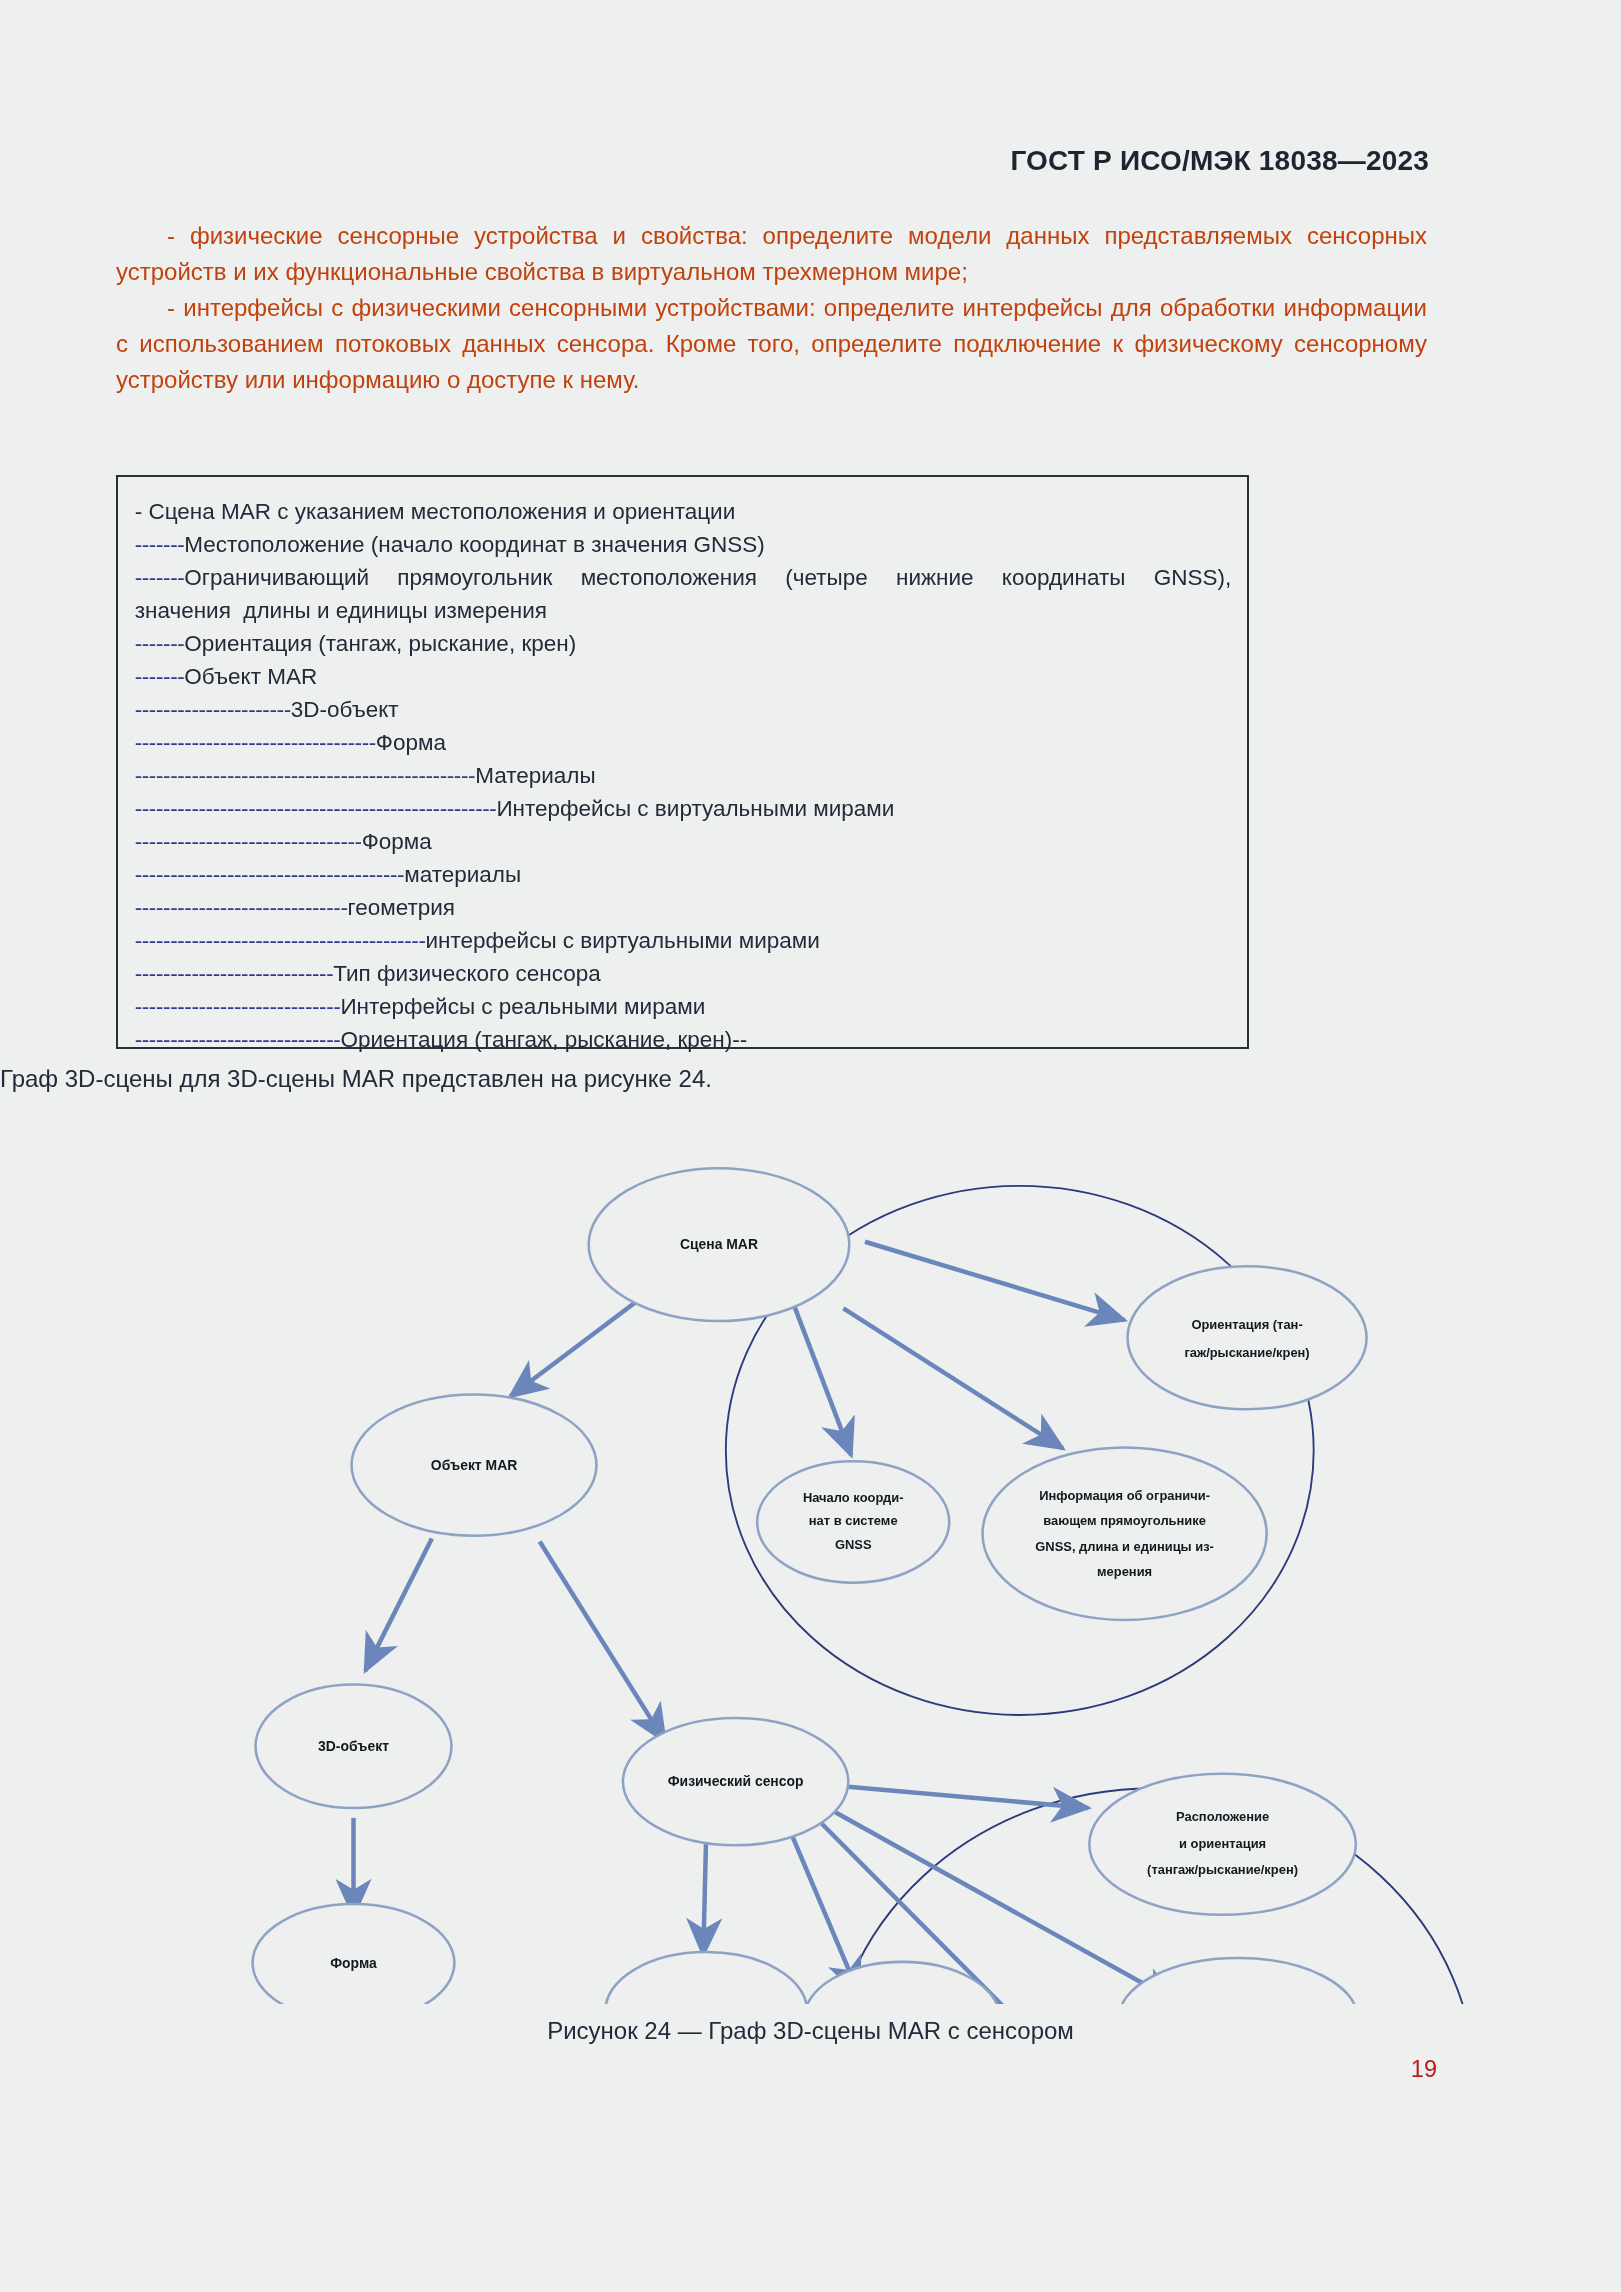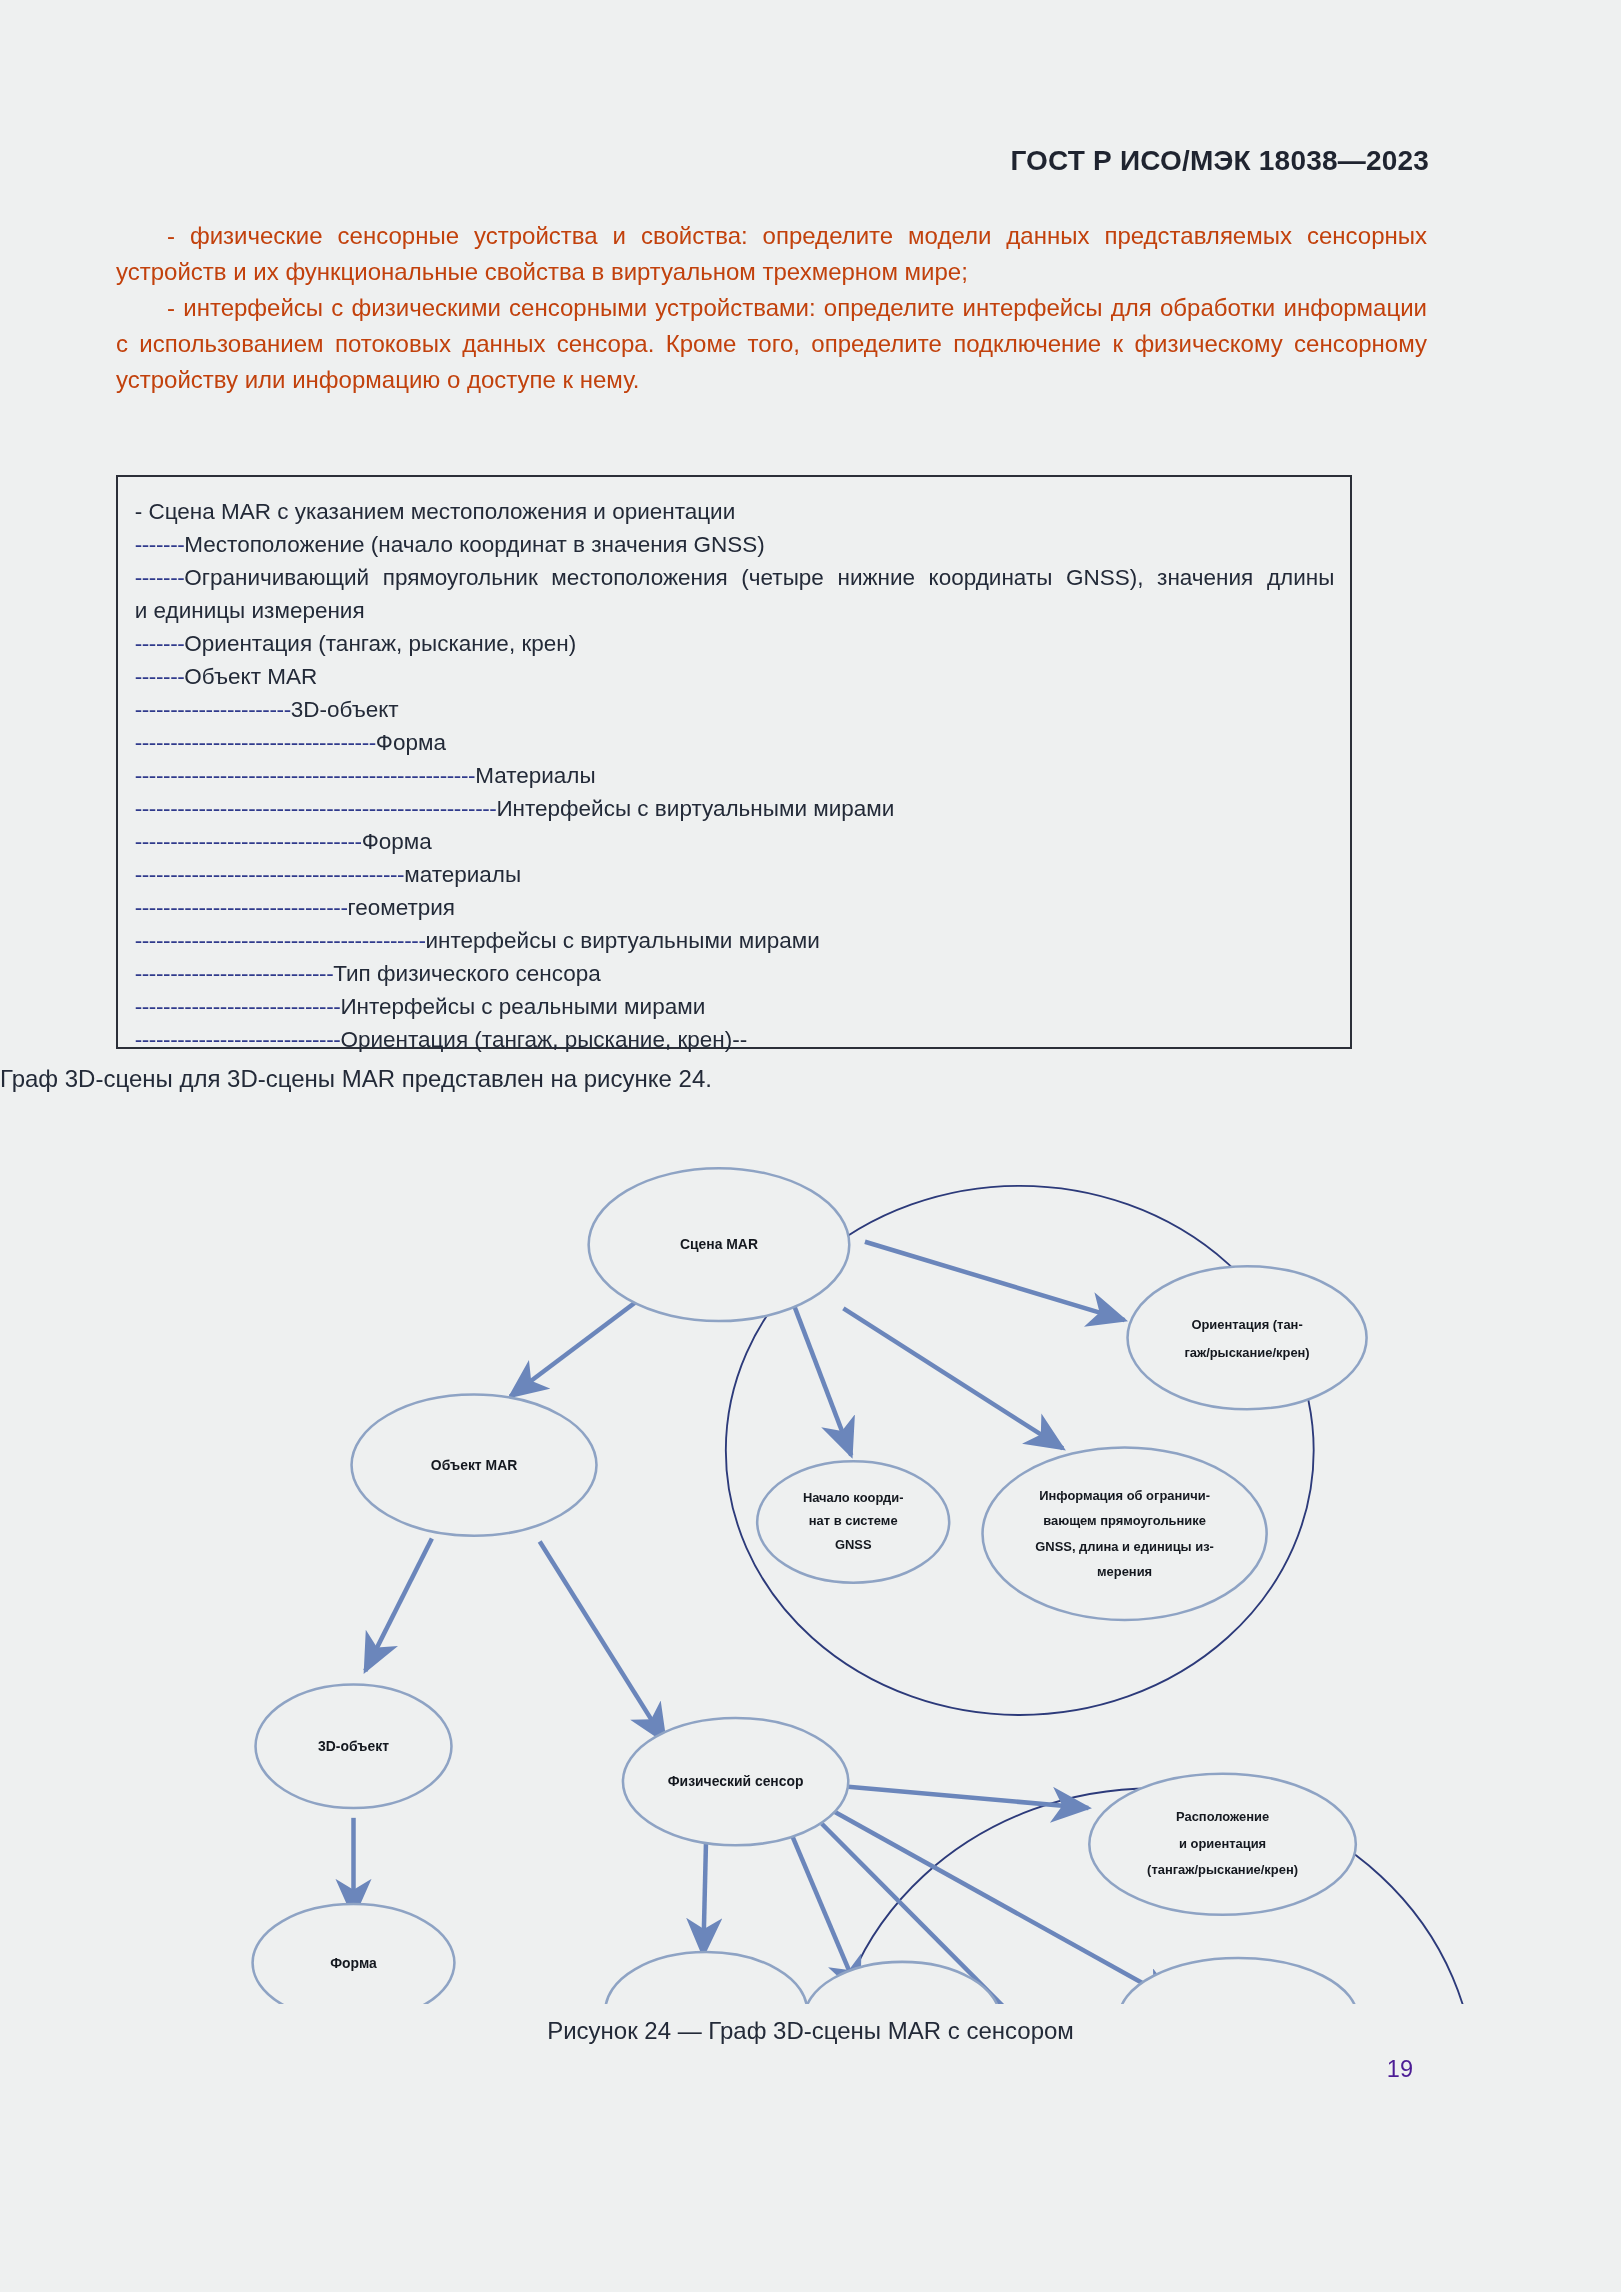--- a/index.html
+++ b/index.html
@@ -46,21 +46,21 @@
     color: #c2410c;
     margin: 0 0 0 0;
   }
   .para.indent { text-indent: 51px; }
 
   
   .struct-box {
     position: absolute;
     left: 116px;
     top: 475px;
-    width: 1236px;
+    width: 1133px;
     height: 574px;
     border: 2.5px solid #2b2f38;
     box-sizing: border-box;
     background: #eef0f0;
   }
   .struct-inner {
     padding: 17.6px 15.7px 9.8px 16.7px;
   }
   .struct-line {
     font-size: 22.5px;
@@ -135,24 +135,24 @@
     width: 1621px;
     text-align: center;
     font-size: 24px;
     color: #232a38;
     margin-top: 9px;
   }
 
   
   .page-number {
     position: absolute;
-    right: 208px;
+    right: 184px;
     top: 2056px;
     font-size: 23.5px;
-    color: #4c1d95;
+    color: #b91c1c;
   }
 </style>
 </head>
 <body>
 
 <div class="page">
 
   <div class="doc-header">ГОСТ Р ИСО/МЭК 18038—2023</div>
 
   <div class="body-block">

